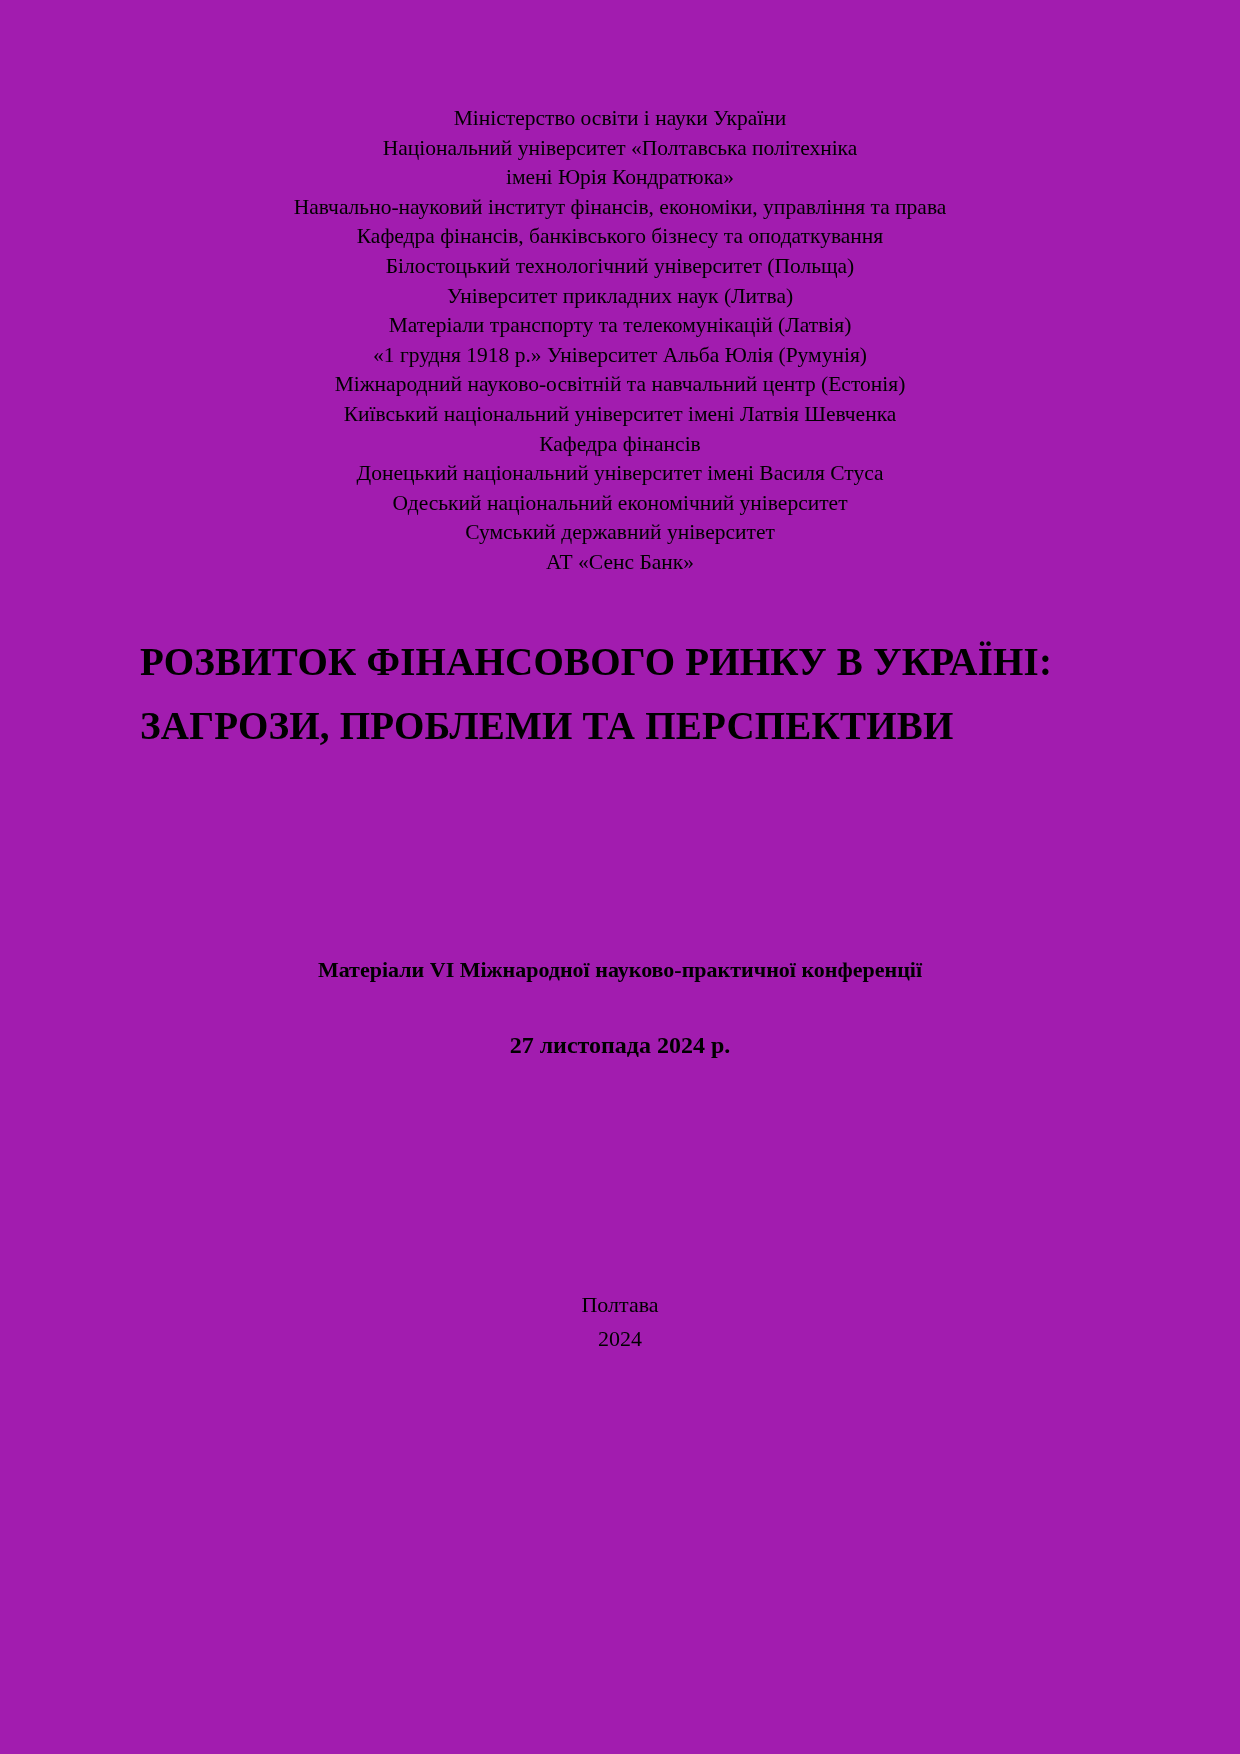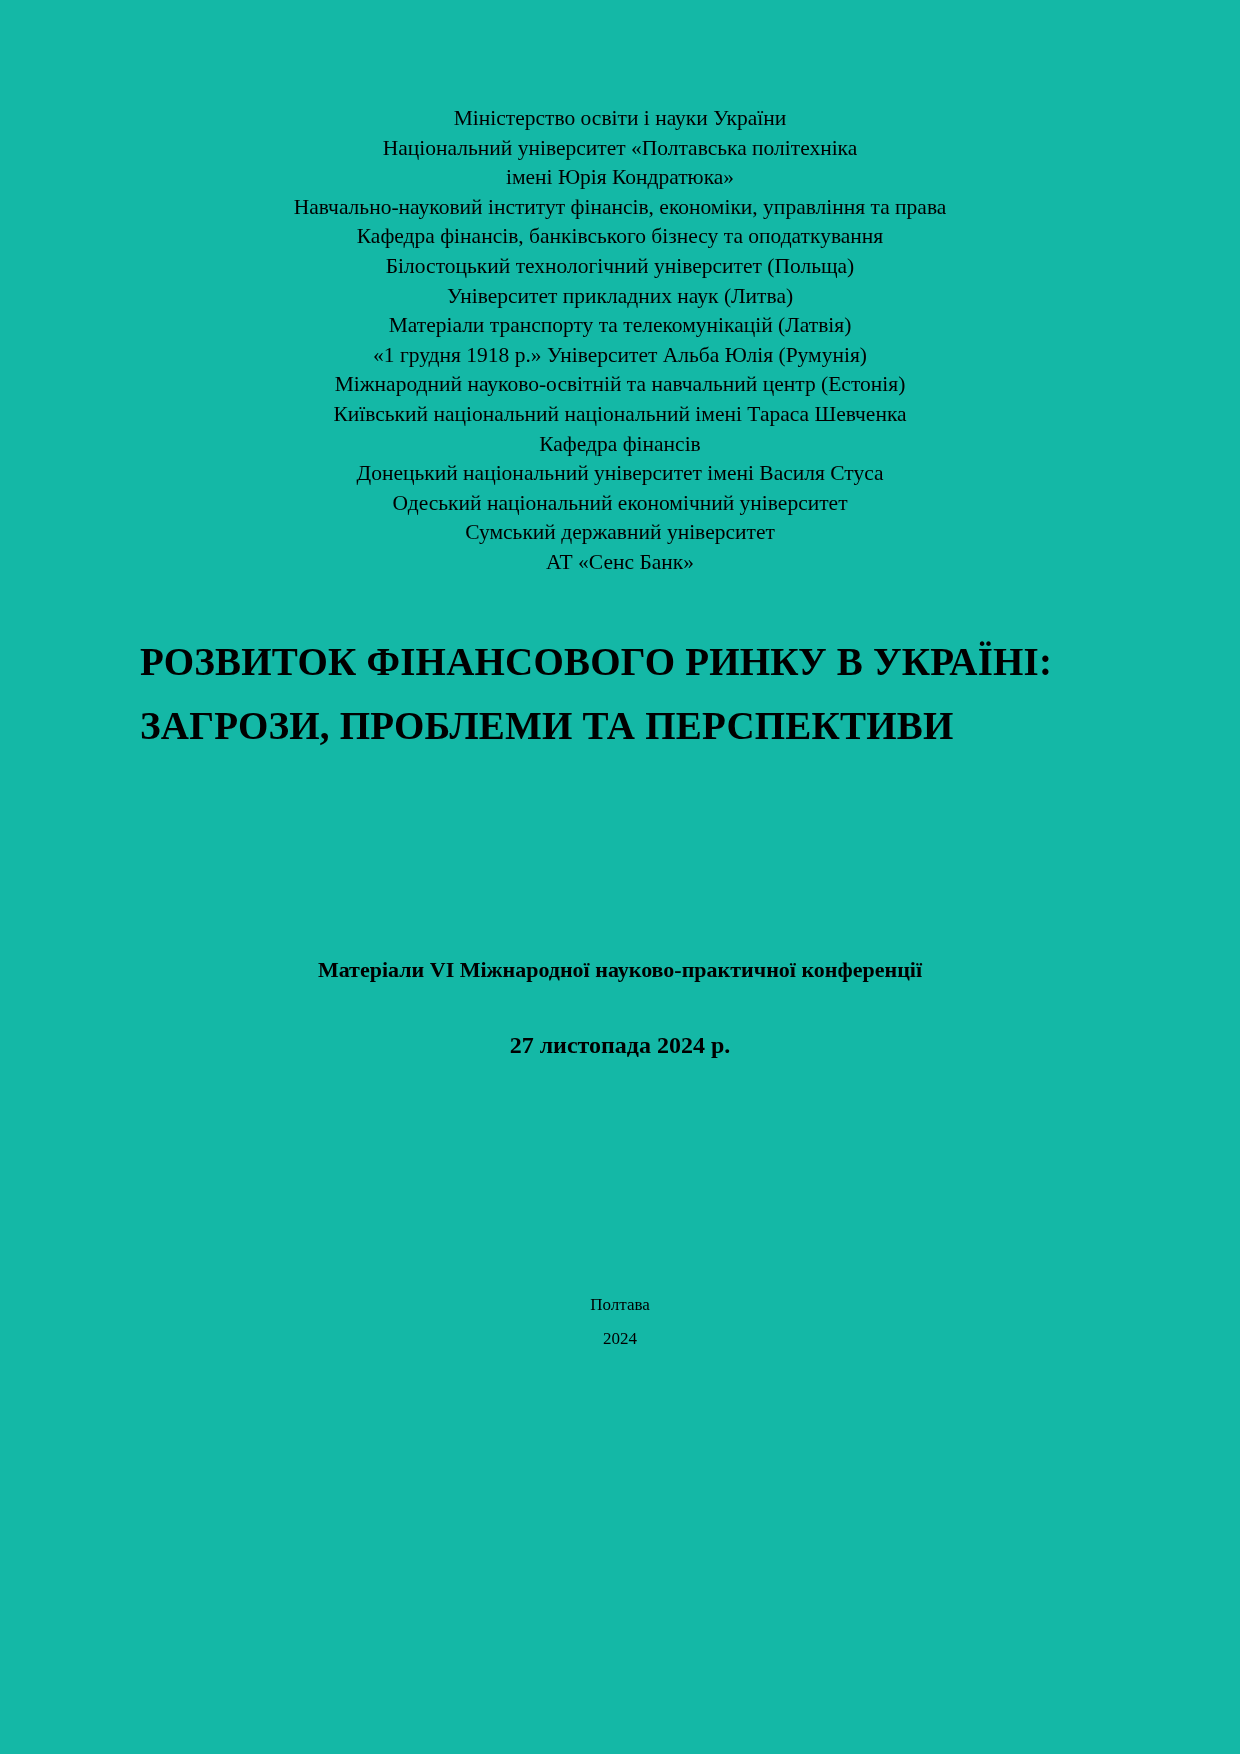--- a/index.html
+++ b/index.html
@@ -5,21 +5,21 @@
   html, body {
     margin: 0;
     padding: 0;
     background: #ffffff;
   }
   .page {
     position: relative;
     width: 1240px;
     height: 1754px;
     margin: 0 auto;
-    background: #14b8a6;
+    background: #a21caf;
     font-family: "Liberation Serif", "DejaVu Serif", serif;
     color: #000000;
     box-sizing: border-box;
     overflow: hidden;
   }
   .affiliations {
     position: absolute;
     top: 104px;
     left: 0;
     right: 0;
@@ -60,21 +60,21 @@
     text-align: center;
     font-size: 24px;
     font-weight: bold;
   }
   .imprint {
     position: absolute;
     top: 1288px;
     left: 0;
     right: 0;
     text-align: center;
-    font-size: 17px;
+    font-size: 22px;
     line-height: 34px;
     font-family: Liberation Serif, serif;
   }
   .imprint .line {
     display: block;
   }
 </style>
 </head>
 <body>
 
@@ -84,21 +84,21 @@
     <span class="line">Міністерство освіти і науки України</span>
     <span class="line">Національний університет «Полтавська політехніка</span>
     <span class="line">імені Юрія Кондратюка»</span>
     <span class="line">Навчально-науковий інститут фінансів, економіки, управління та права</span>
     <span class="line">Кафедра фінансів, банківського бізнесу та оподаткування</span>
     <span class="line">Білостоцький технологічний університет (Польща)</span>
     <span class="line">Університет прикладних наук (Литва)</span>
     <span class="line">Матеріали транспорту та телекомунікацій (Латвія)</span>
     <span class="line">«1 грудня 1918 р.» Університет Альба Юлія (Румунія)</span>
     <span class="line">Міжнародний науково-освітній та навчальний центр (Естонія)</span>
-    <span class="line">Київський національний національний імені Тараса Шевченка</span>
+    <span class="line">Київський національний університет імені Латвія Шевченка</span>
     <span class="line">Кафедра фінансів</span>
     <span class="line">Донецький національний університет імені Василя Стуса</span>
     <span class="line">Одеський національний економічний університет</span>
     <span class="line">Сумський державний університет</span>
     <span class="line">АТ «Сенс Банк»</span>
   </div>
 
   <div class="doc-title">РОЗВИТОК ФІНАНСОВОГО РИНКУ В УКРАЇНІ: ЗАГРОЗИ, ПРОБЛЕМИ ТА ПЕРСПЕКТИВИ</div>
 
   <div class="subtitle-block">Матеріали VI Міжнародної науково-практичної конференції</div>

